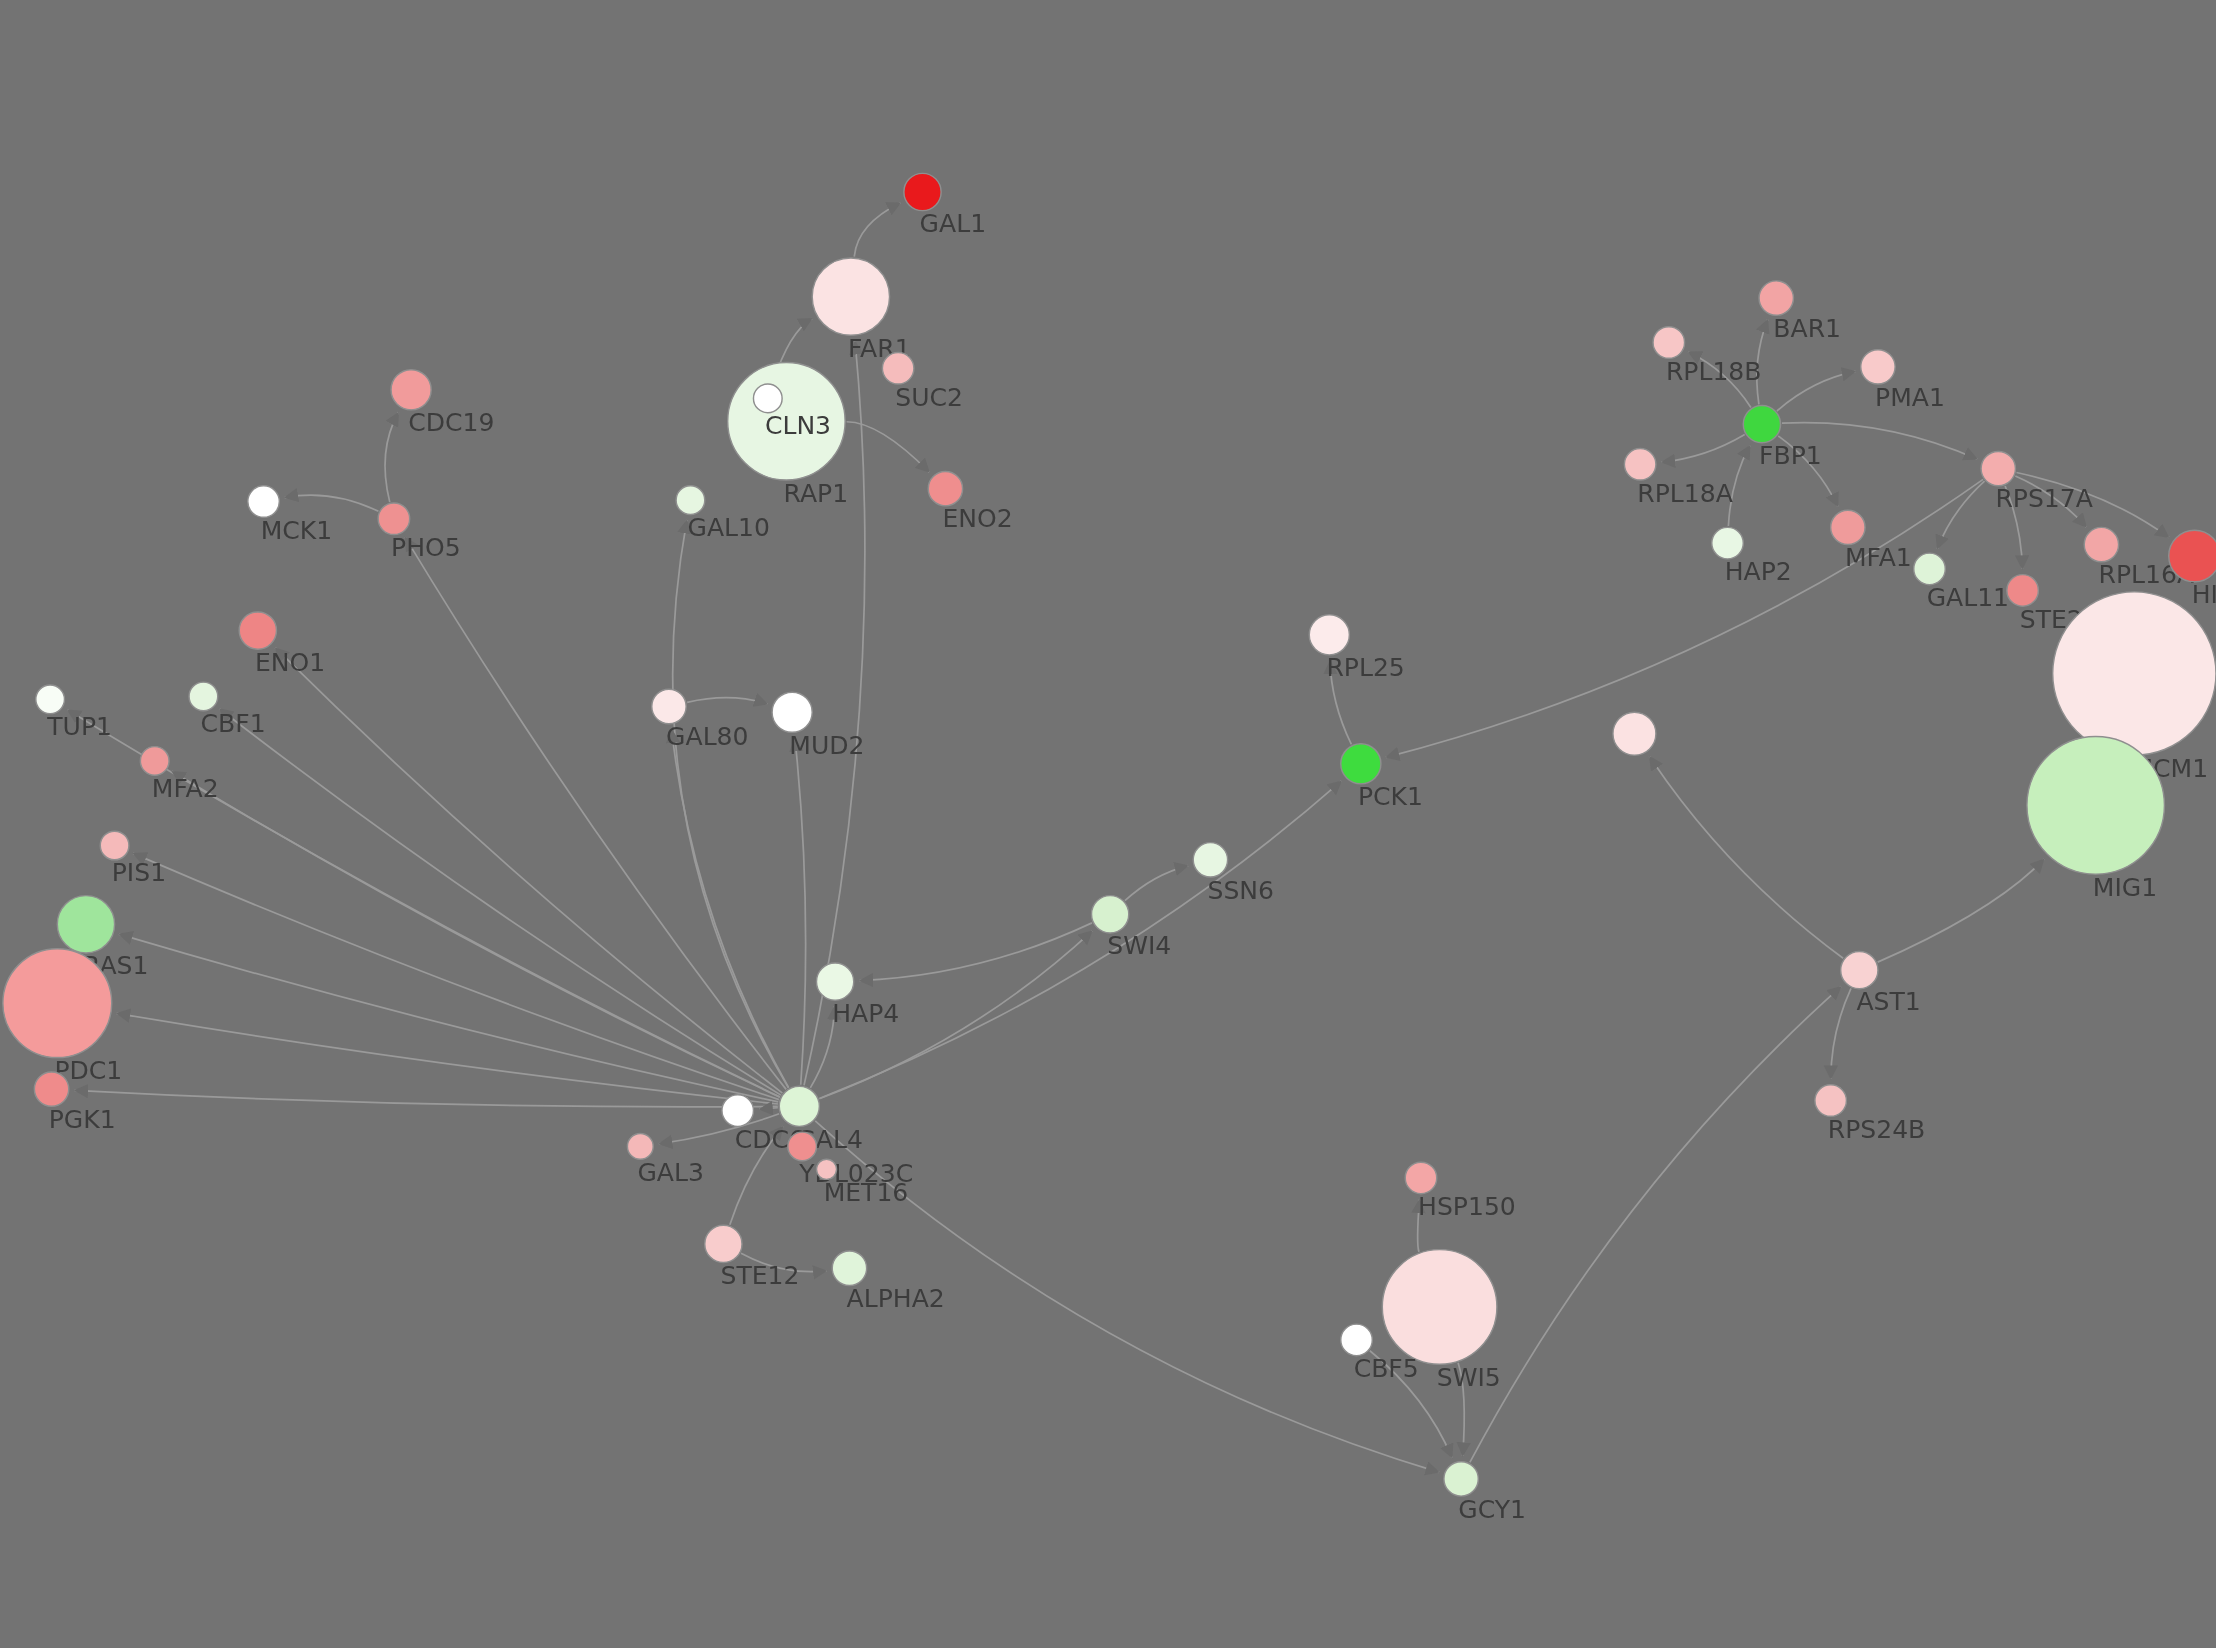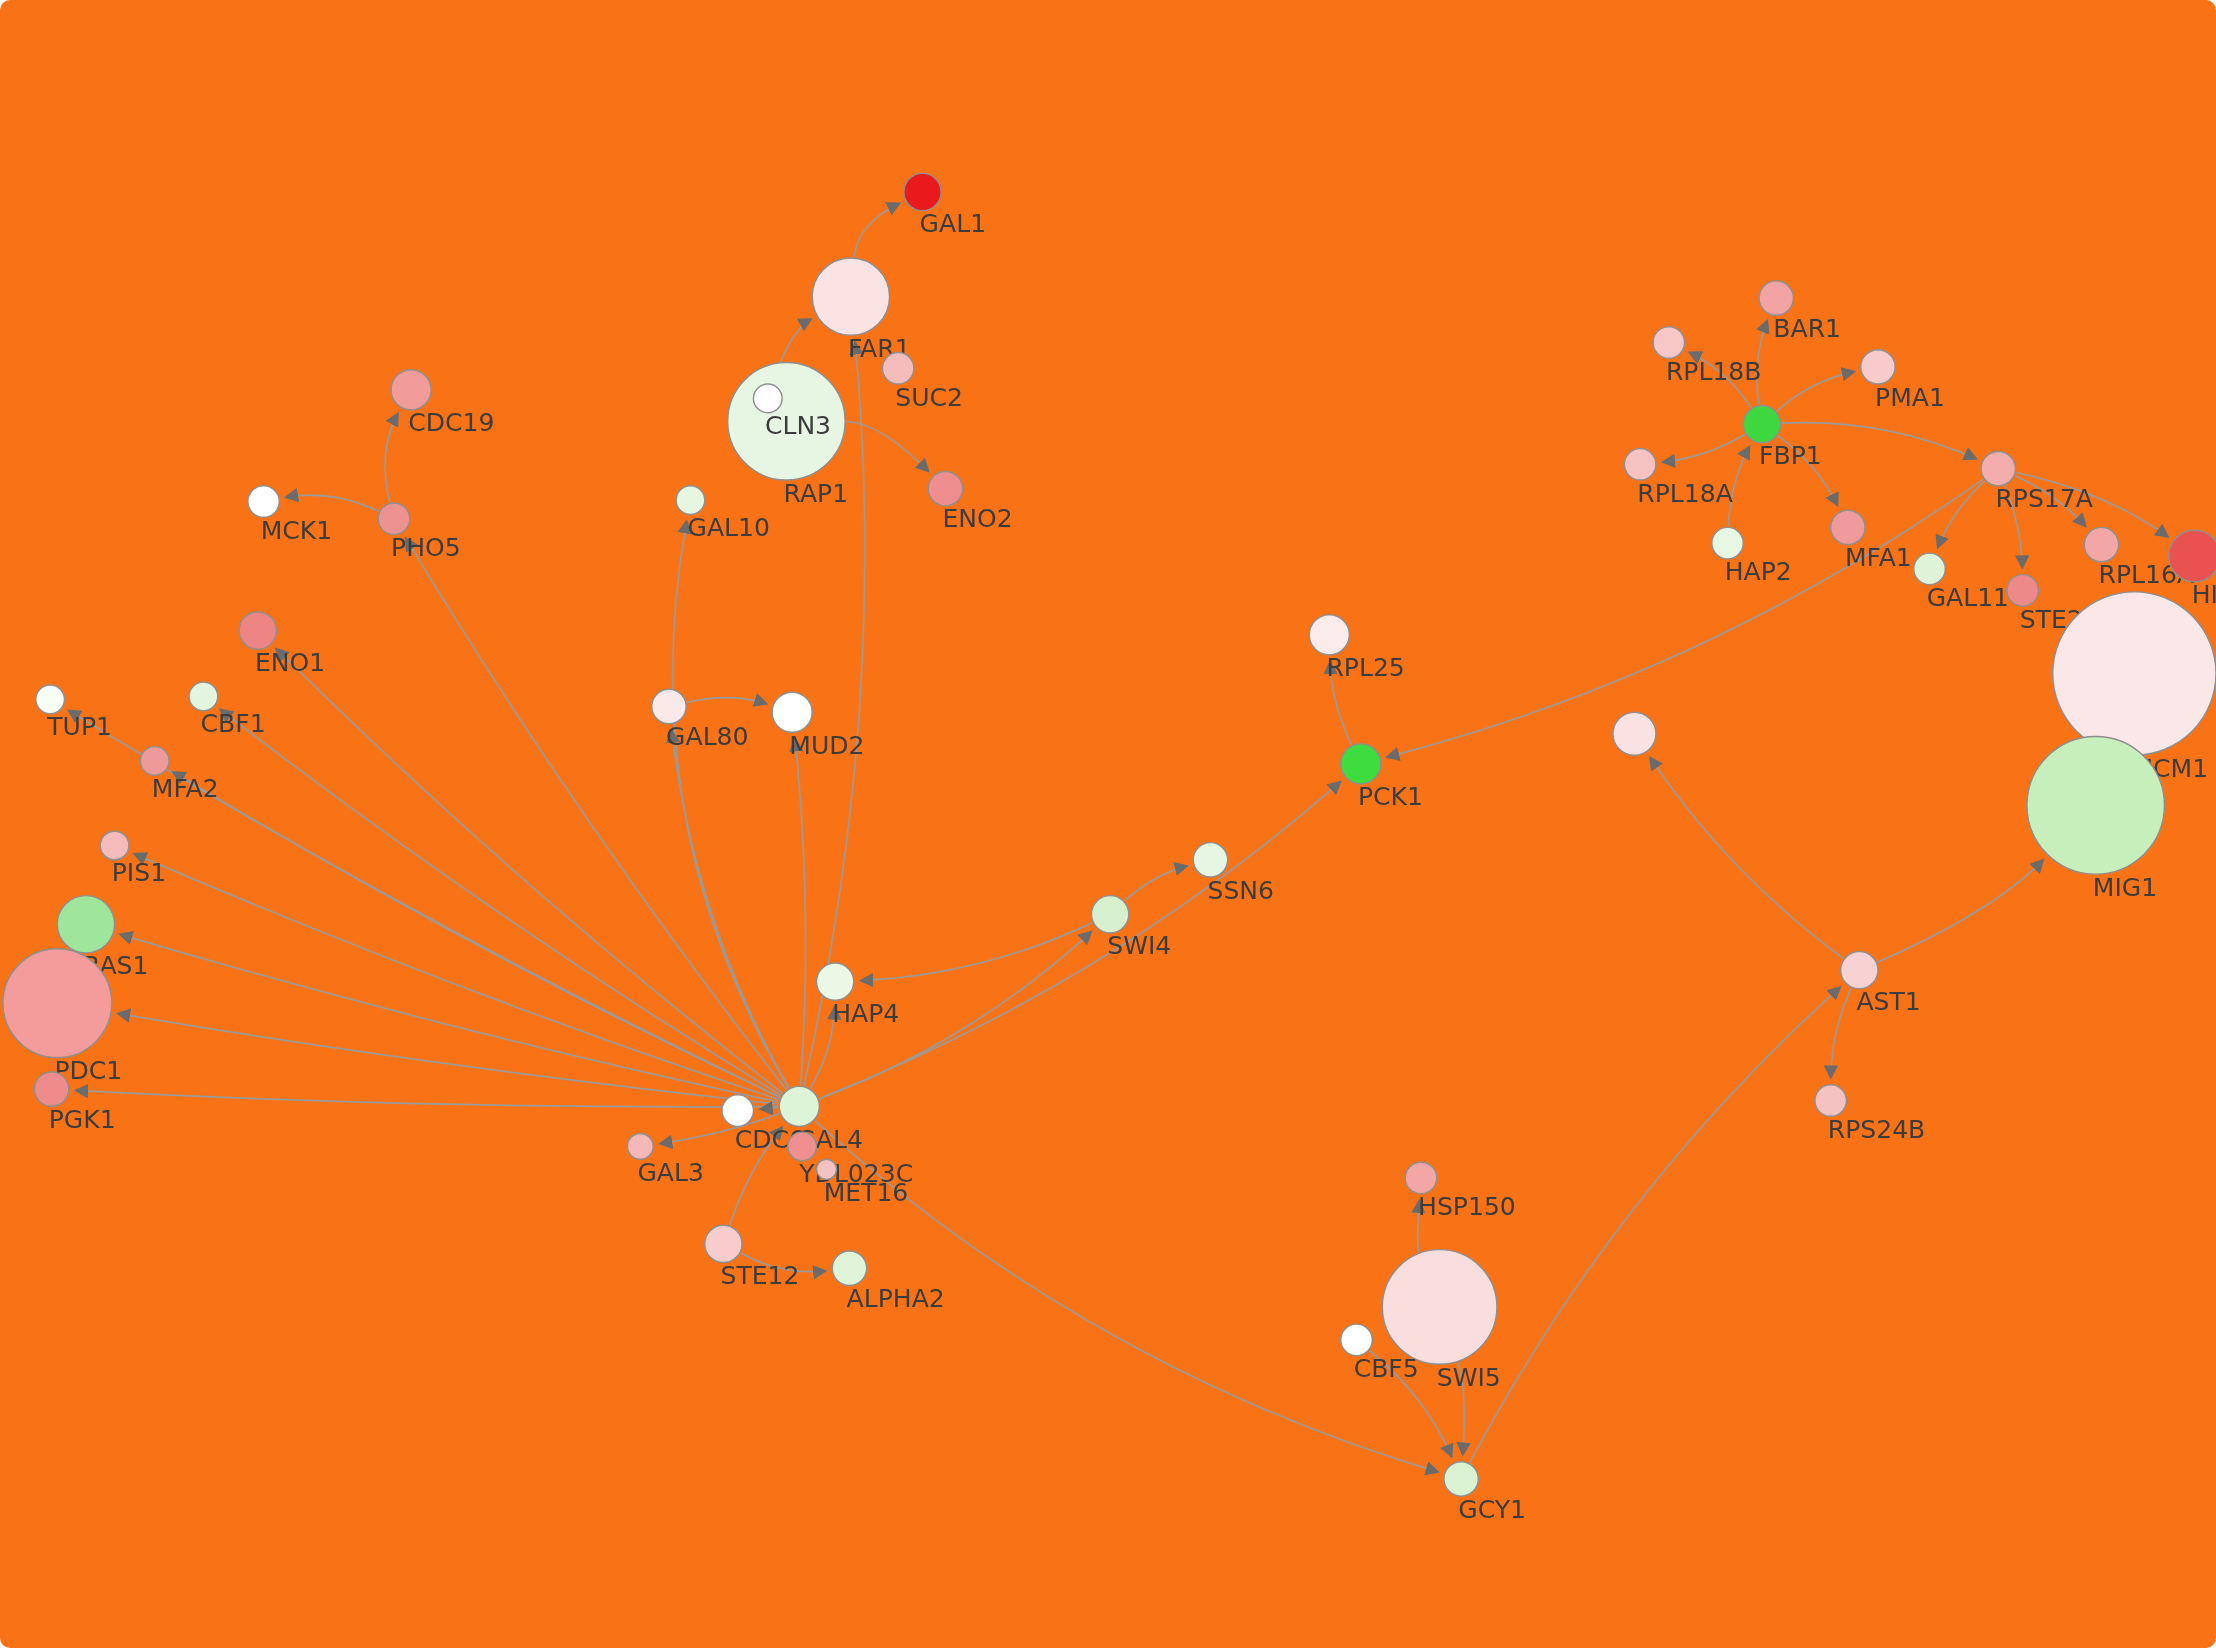--- a/index.html
+++ b/index.html
@@ -1,17 +1,17 @@
 <!DOCTYPE html>
 <html style="font-size:12.4px"><head>
 <meta charset="utf-8">
 <style>
   html,body{margin:0;padding:0;background:#ffffff;}
   body{width:2216px;height:1648px;overflow:hidden;}
-  #canvas-wrap{width:2216px;height:1648px;background:#f97316;border-radius:10px;}
+  #canvas-wrap{width:2216px;height:1648px;background:#737373;}
   svg{display:block;}
   .edge{fill:none;stroke:#9a9a9a;stroke-width:1.2px;}
   .node{stroke:#8f8f8f;stroke-width:1px;}
   .nlabel{font-family:"DejaVu Sans",sans-serif;font-size:17.5px;fill:#3c3c3c;}
 </style>
 </head>
 <body>
 
 <div id="canvas-wrap">
   <svg id="net" width="2216" height="1648" viewBox="0 0 1547 1150" preserveAspectRatio="none" xmlns="http://www.w3.org/2000/svg">

